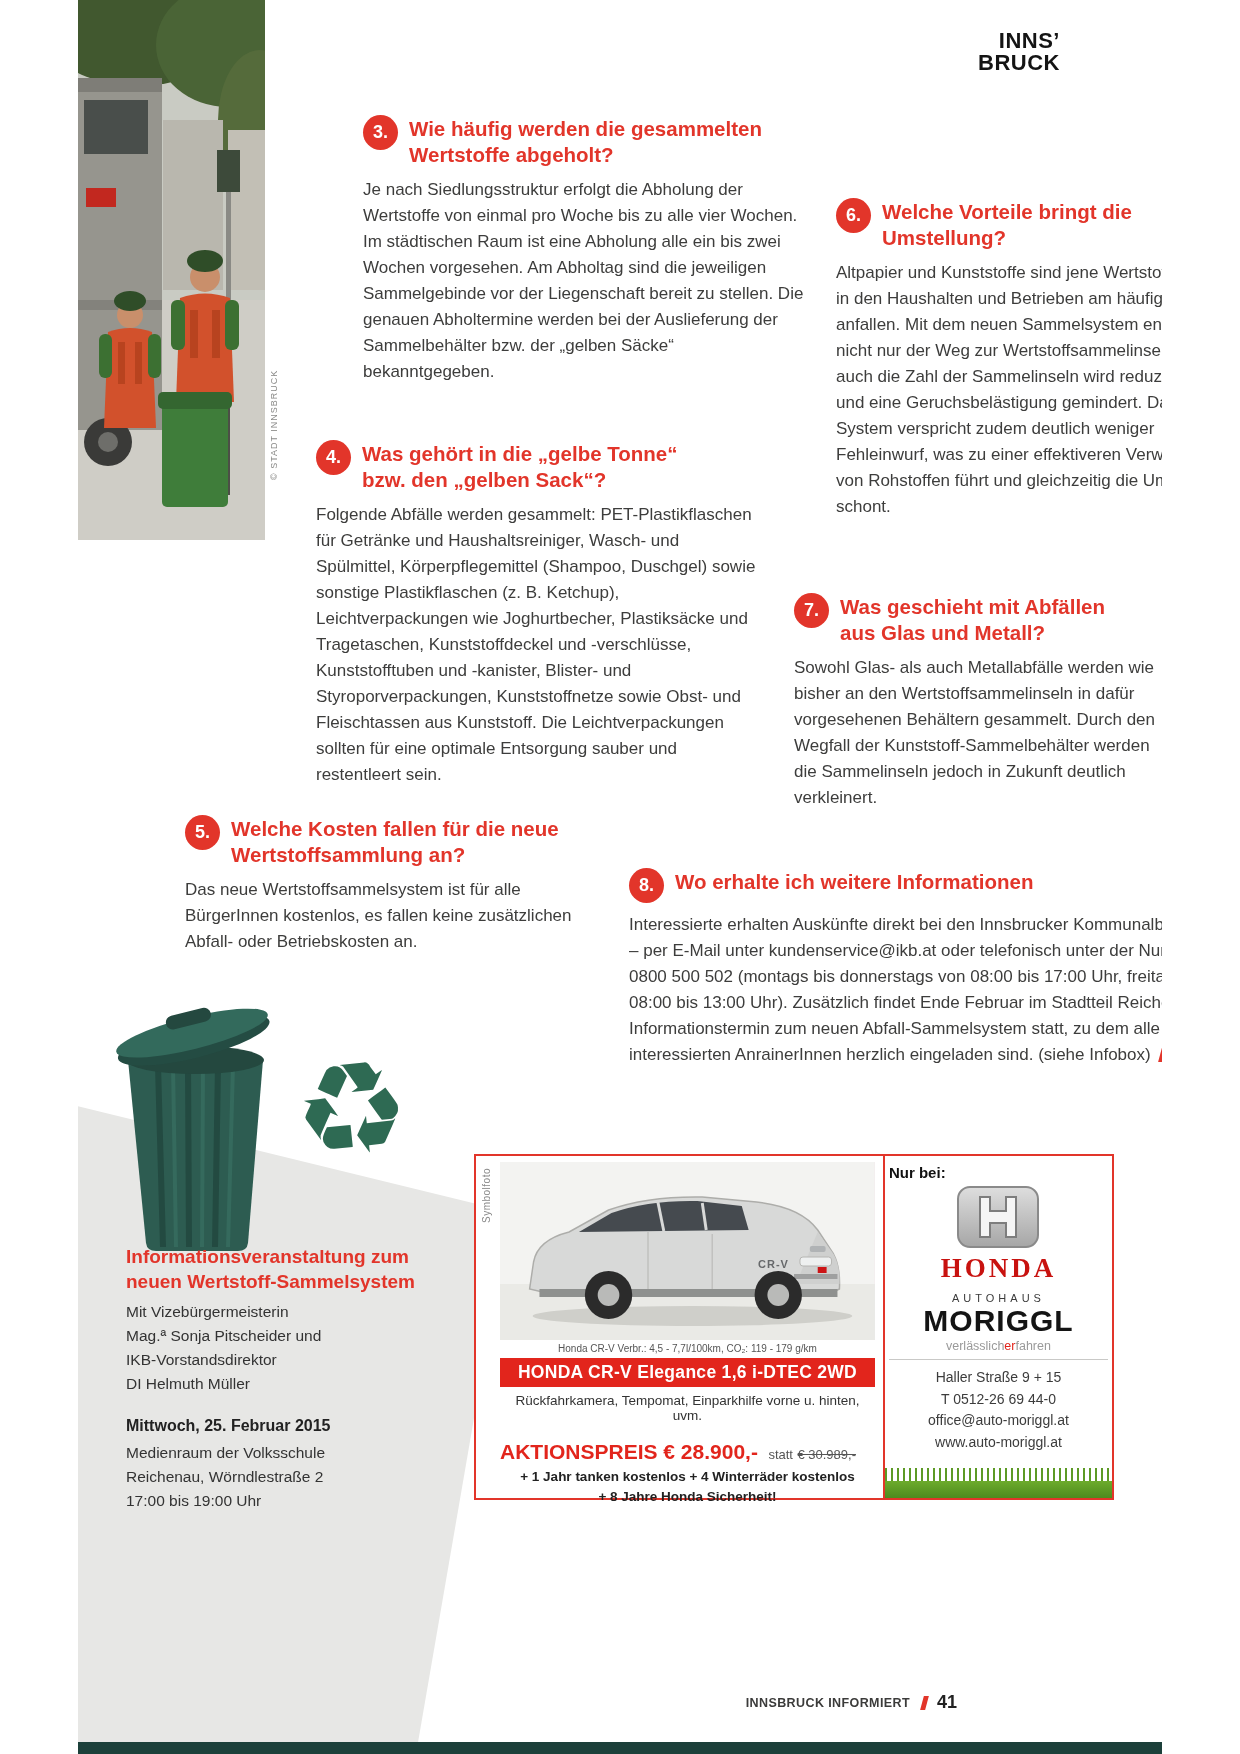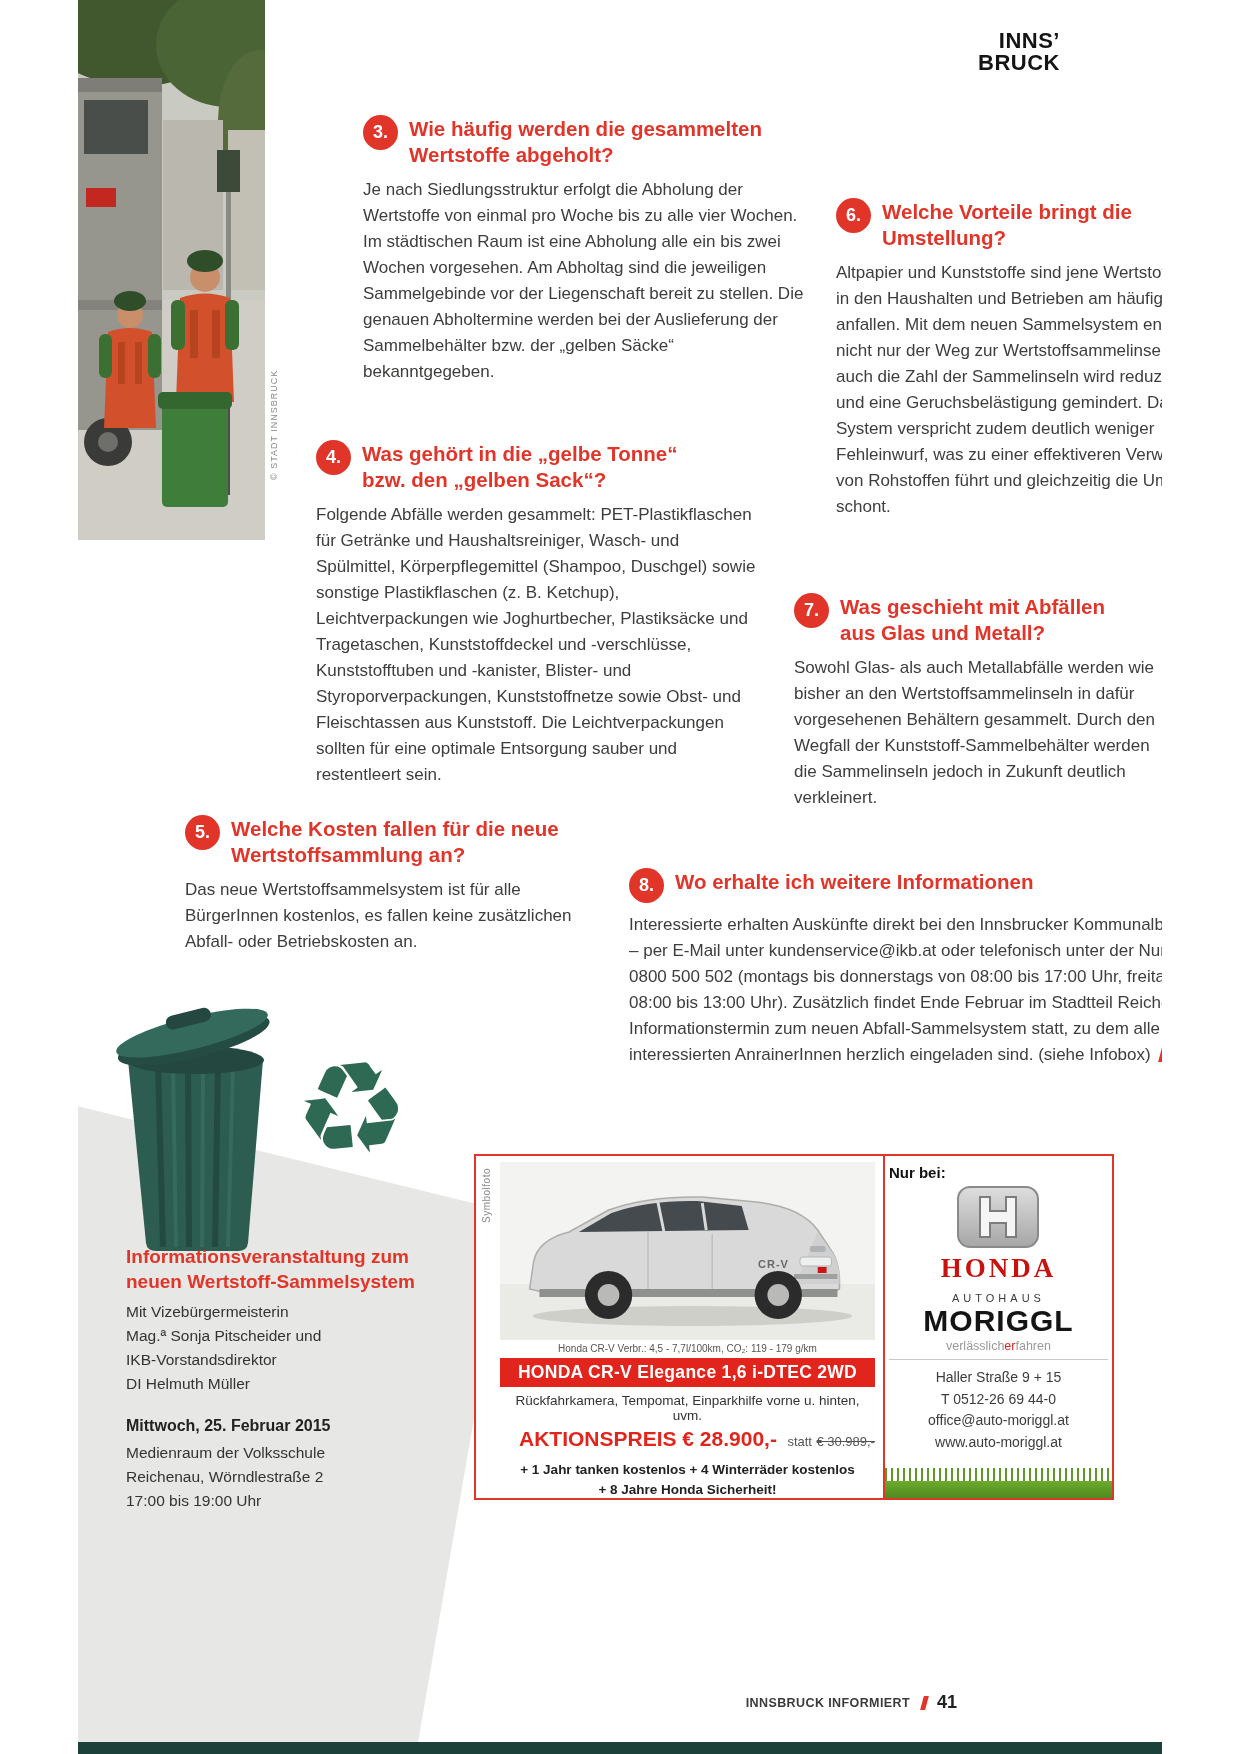--- a/index.html
+++ b/index.html
@@ -51,26 +51,26 @@
   .ad-left { position:relative; flex:1 1 auto; padding:6px 8px 8px 24px; }
   .symbolfoto { position:absolute; left:5px; top:12px; writing-mode:vertical-rl; transform:rotate(180deg);
                 font-size:10px; color:#888; letter-spacing:.5px; }
   .car-photo { position:relative; width:100%; height:178px; background:#f9a8d4; }
   .car-photo svg { display:block; width:100%; height:100%; }
   .crv-badge { position:absolute; left:258px; top:96px; font-size:11px; font-weight:bold; color:#66686a; letter-spacing:1px; }
   .consumption { font-size:10px; color:#555; text-align:center; margin-top:3px; }
   .model-bar { margin-top:4px; background:#e2251c; color:#fff; font-weight:bold; font-size:17.5px;
                text-align:center; padding:4px 0; letter-spacing:.3px; }
   .features { font-size:13.5px; color:#333; text-align:center; margin-top:6px; }
-  .price-row { text-align:right; margin-top:4px; white-space:nowrap; }
+  .price-row { text-align:left; margin-top:17px; white-space:nowrap; }
   .price-main { color:#e2251c; font-weight:bold; font-size:21px; }
   .price-statt { font-size:13px; color:#555; margin-left:6px; }
   .price-old { font-size:13px; color:#555; text-decoration:line-through; }
   .bonus { font-size:13.5px; font-weight:bold; color:#222; text-align:center; line-height:1.45; }
-  .bonus.first { margin-top:9px; }
+  .bonus.first { margin-top:3px; }
 
   .ad-right { position:relative; width:232px; border-left:2px solid #e2352a; padding:8px 4px 34px;
               text-align:center; }
   .nurbei { text-align:left; font-weight:bold; font-size:15px; color:#111; margin-bottom:4px; }
   .hbadge { width:84px; height:64px; margin:0 auto; }
   .hbadge svg { display:block; width:100%; height:100%; }
   .honda-word { font-family:"Liberation Serif","DejaVu Serif",serif; font-weight:bold; color:#c8120f;
                 font-size:27px; letter-spacing:3px; margin-top:4px; }
   .autohaus { font-size:11px; letter-spacing:4px; color:#3a3a3a; margin-top:8px; }
   .moriggl { font-size:30px; font-weight:bold; letter-spacing:1px; color:#141414; line-height:1.1; }

